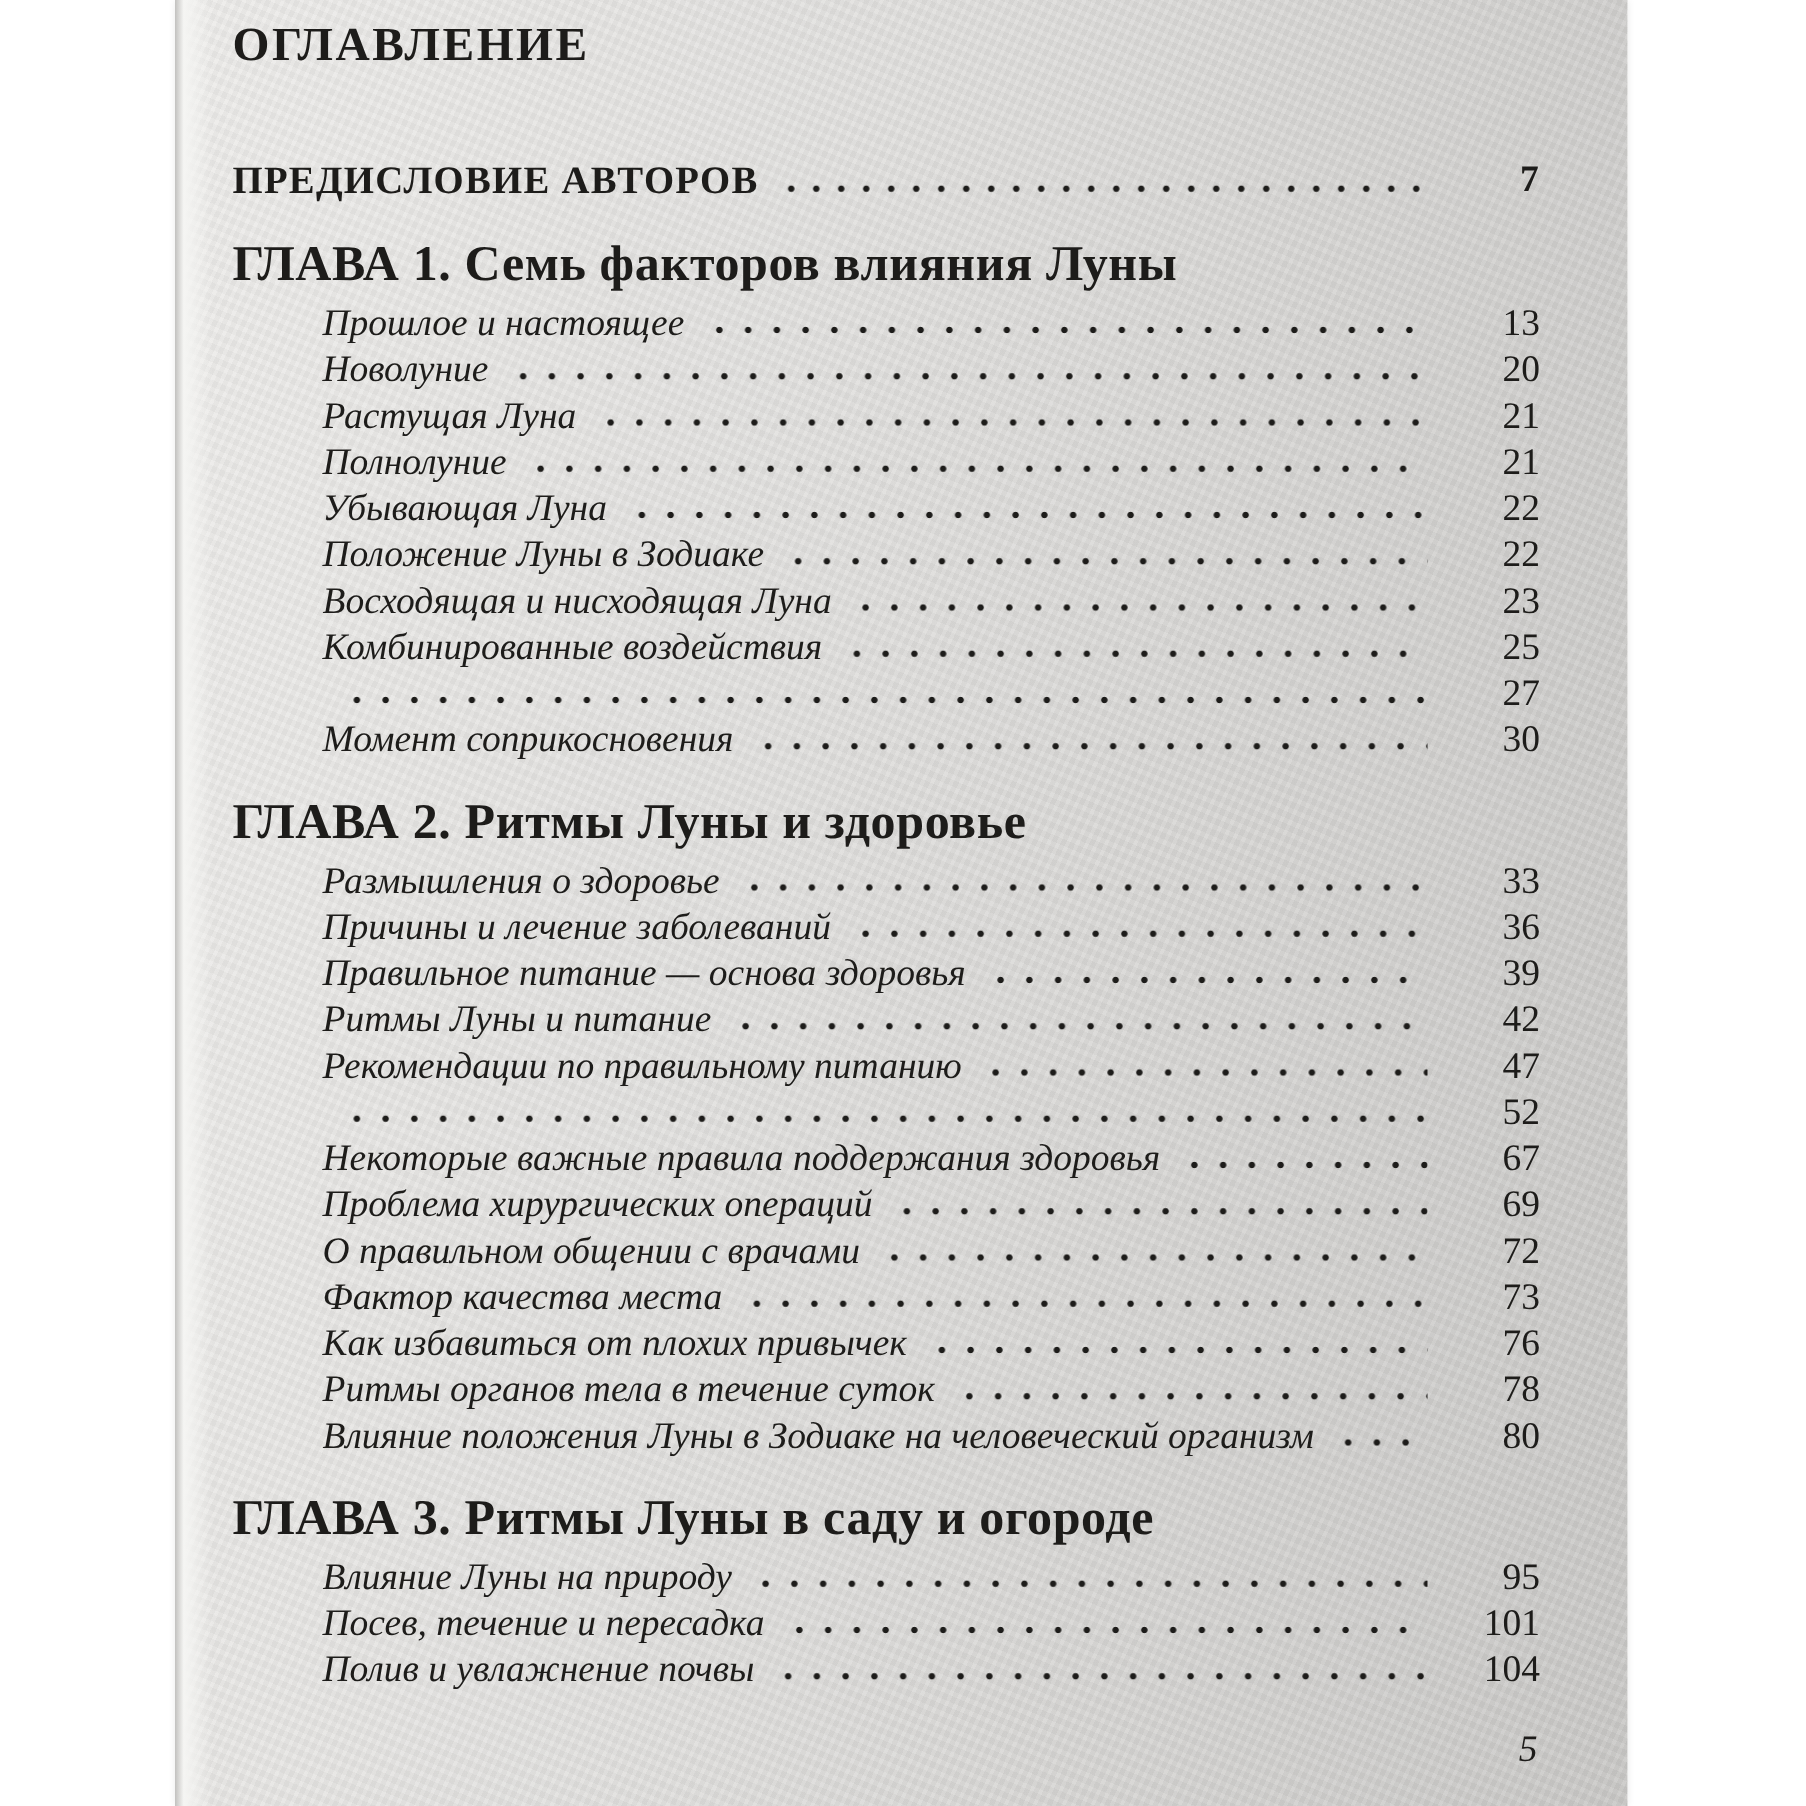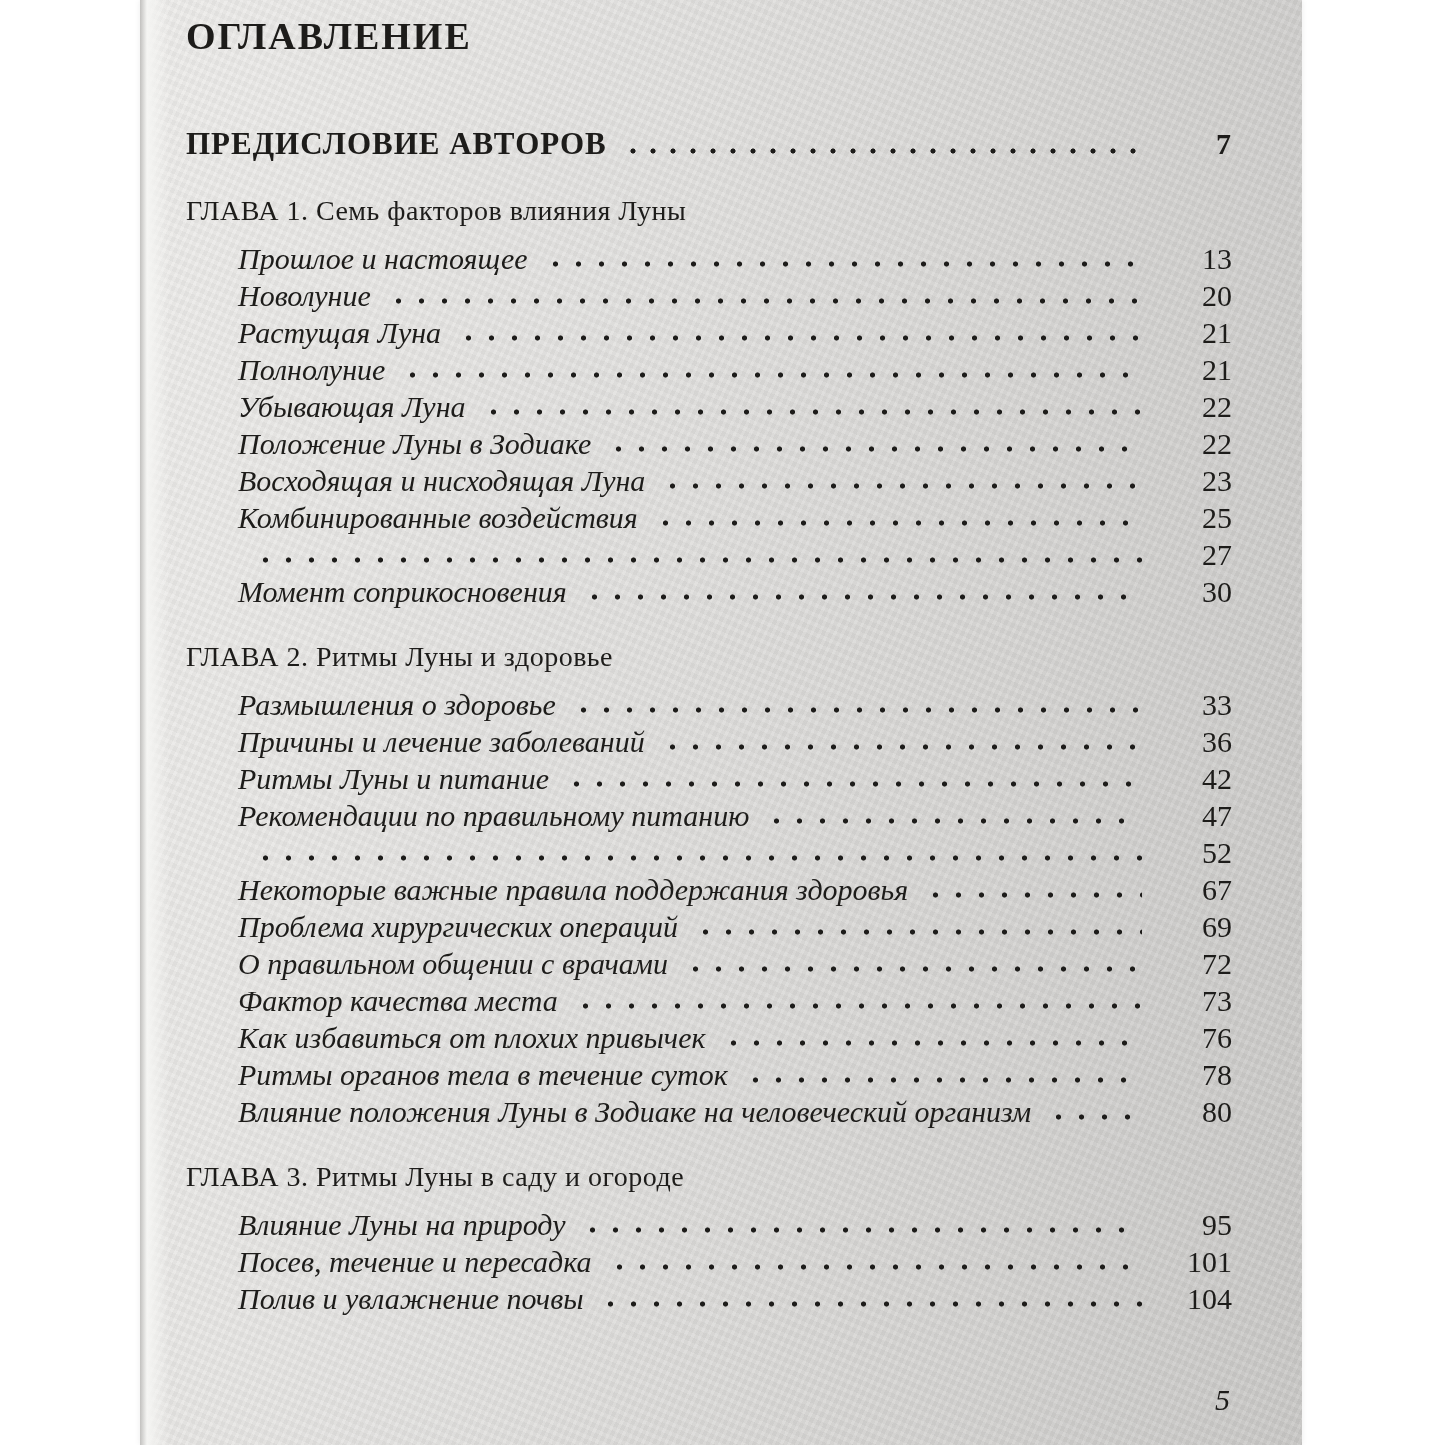--- a/index.html
+++ b/index.html
@@ -63,29 +63,29 @@
   }
   .row .label{white-space:nowrap;}
   .row.caps{
     margin-top:64px;
     font-size:31px;
     line-height:40px;
     font-weight:bold;
     letter-spacing:1px;
   }
   .chapter-heading{
-    font-weight:normal;
-    font-size:28px;
+    font-weight:bold;
+    font-size:40px;
     line-height:40px;
     letter-spacing:.5px;
     margin:27px 0 9px 0;
   }
   .row.entry{
     font-style:italic;
-    margin-left:52px;
+    margin-left:72px;
   }
   .leader{
     flex:1 1 auto;
     min-width:10px;
     align-self:stretch;
     margin:0 10px 0 14px;
     background-image:radial-gradient(circle, var(--ink) 2.2px, rgba(0,0,0,0) 2.9px);
     background-size:23px 8px;
     background-repeat:repeat-x;
     background-position:2px calc(100% - 9px);
@@ -174,20 +174,25 @@
           <span class="label">Размышления о здоровье</span>
           <span class="leader"></span>
           <span class="num">33</span>
         </div>
         <div class="row entry">
           <span class="label">Причины и лечение заболеваний</span>
           <span class="leader"></span>
           <span class="num">36</span>
         </div>
         <div class="row entry">
+          <span class="label">Правильное питание — основа здоровья</span>
+          <span class="leader"></span>
+          <span class="num">39</span>
+        </div>
+        <div class="row entry">
           <span class="label">Ритмы Луны и питание</span>
           <span class="leader"></span>
           <span class="num">42</span>
         </div>
         <div class="row entry">
           <span class="label">Рекомендации по правильному питанию</span>
           <span class="leader"></span>
           <span class="num">47</span>
         </div>
         <div class="row entry">

